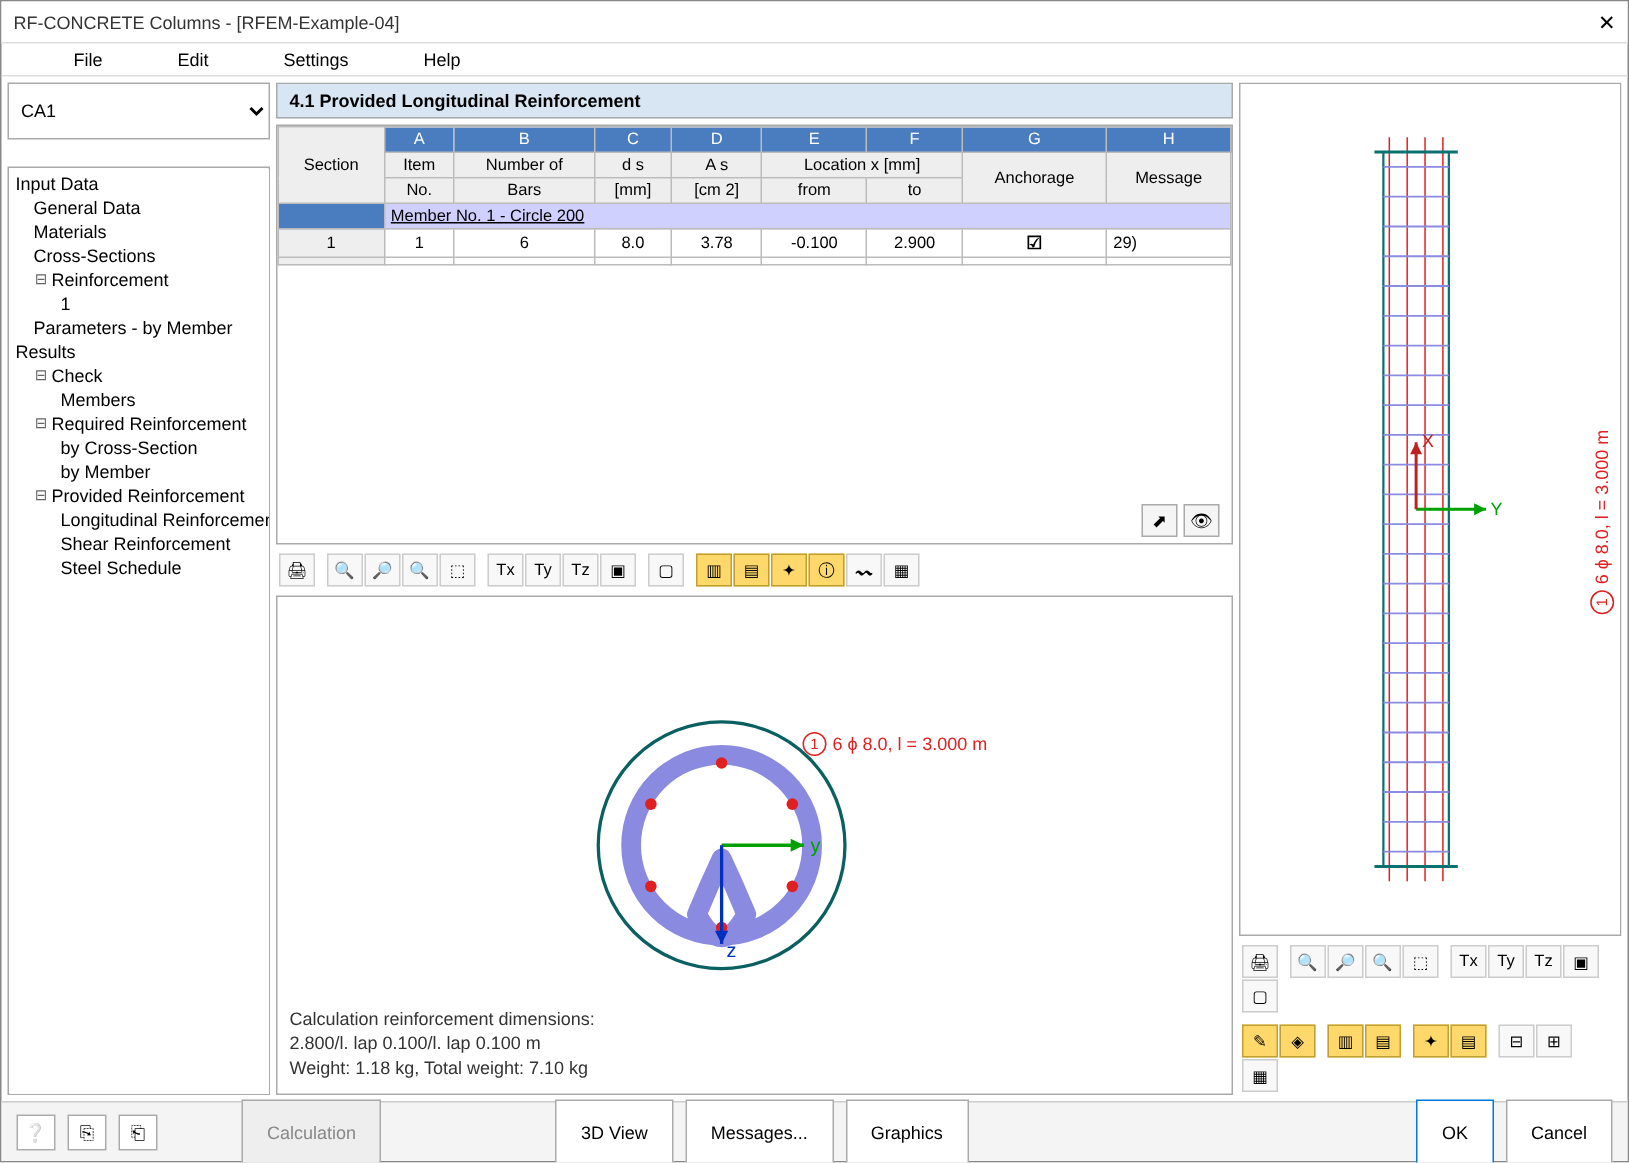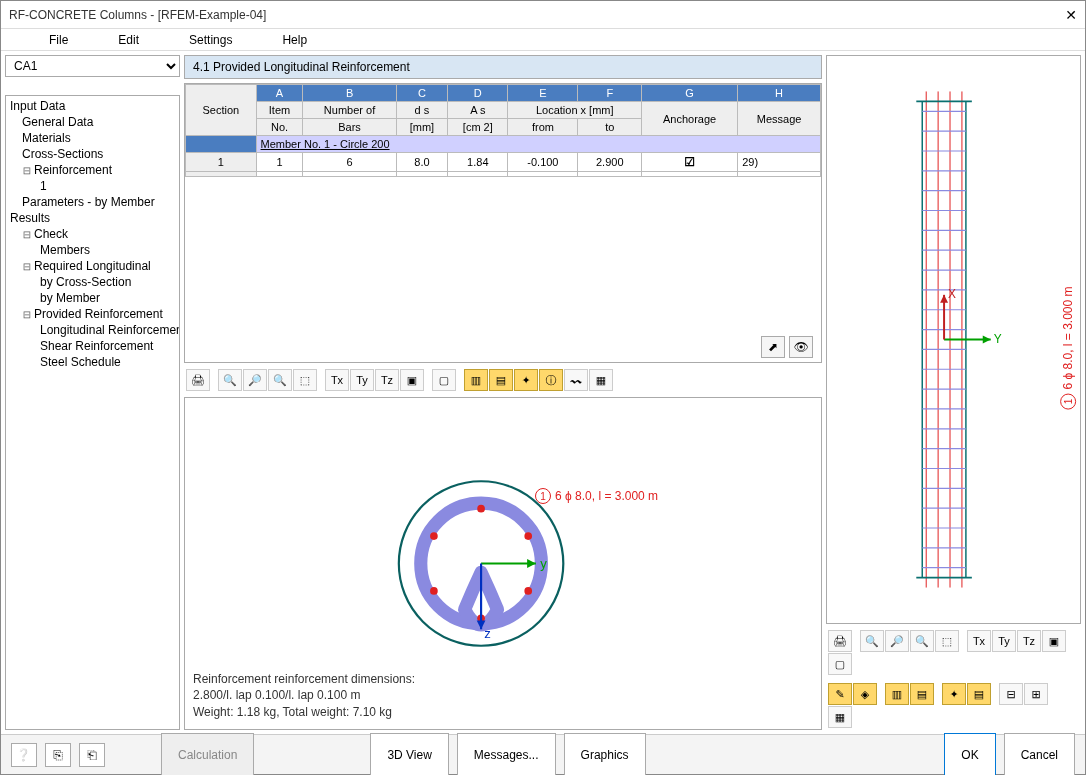--- a/index.html
+++ b/index.html
@@ -5,29 +5,29 @@
 * { box-sizing: border-box; margin: 0; padding: 0; font-family: "Segoe UI", Tahoma, sans-serif; font-size: 12px; }
 body { background: #f0f0f0; width: 1086px; height: 775px; overflow: hidden; }
 .window { width: 1086px; height: 775px; background: #fff; border: 1px solid #888; display: flex; flex-direction: column; }
 .titlebar { background: #fff; height: 28px; display: flex; align-items: center; justify-content: space-between; padding: 0 8px; border-bottom: 1px solid #ddd; }
 .titlebar .title { font-size: 12px; color: #333; }
 .titlebar .close { font-size: 14px; cursor: pointer; }
 .menubar { height: 22px; display: flex; align-items: center; padding: 0 8px; border-bottom: 1px solid #ddd; gap: 2px; }
 .menubar .menuitem { padding: 2px 8px; cursor: pointer; margin-left: 32px; }
 .content { flex: 1; display: flex; padding: 4px; gap: 4px; overflow: hidden; }
 .leftpane { width: 175px; display: flex; flex-direction: column; gap: 2px; }
-.dropdown { width: 100%; height: 22px; border: 1px solid #aaa; background: #fff; padding: 0 4px; }
+.dropdown { width: 100%; height: 38px; border: 1px solid #aaa; background: #fff; padding: 0 4px; }
 .tree { flex: 1; border: 1px solid #aaa; background: #fff; overflow: auto; padding: 2px; margin-top: 16px; }
 .tree-node { padding: 1px 2px; white-space: nowrap; cursor: pointer; display: flex; align-items: center; gap: 2px; }
 .tree-node.child1 { padding-left: 14px; }
 .tree-node.child2 { padding-left: 32px; }
 .expander { display: inline-block; width: 10px; text-align: center; color: #666; font-size: 10px; }
 .mainpane { flex: 1; display: flex; gap: 4px; overflow: hidden; }
 .centerpane { flex: 1; display: flex; flex-direction: column; gap: 4px; }
-.panelheader { background: #d8e6f3; padding: 4px 8px; font-weight: normal; border: 1px solid #aaa; }
+.panelheader { background: #d8e6f3; padding: 4px 8px; font-weight: bold; border: 1px solid #aaa; }
 .tablewrap { border: 1px solid #aaa; background: #fff; height: 280px; position: relative; }
 table.grid { border-collapse: collapse; width: 100%; }
 table.grid th, table.grid td { border: 1px solid #bbb; padding: 2px 4px; text-align: center; font-size: 11px; }
 table.grid th { background: #eee; font-weight: normal; }
 table.grid th.colletter { background: #4a7dc0; color: #fff; }
 table.grid td.rowhead { background: #eee; }
 table.grid td.grouprow { background: #d0d0ff; text-align: left; font-size: 11px; text-decoration: underline; }
 .tabletools { position: absolute; bottom: 4px; right: 8px; display: flex; gap: 4px; }
 .tabletools .btn { width: 24px; height: 22px; border: 1px solid #aaa; background: #f5f5f5; cursor: pointer; display: flex; align-items: center; justify-content: center; }
 .toolbar { display: flex; gap: 1px; padding: 2px; flex-wrap: wrap; align-items: center; }
@@ -81,21 +81,21 @@
         <div class="tree-node child2">1</div>
         <div class="tree-node child1">Parameters - by Member</div>
         <div class="tree-node">Results</div>
         <div class="tree-node child1">
             <span class="expander">⊟</span>
             <span>Check</span>
           </div>
         <div class="tree-node child2">Members</div>
         <div class="tree-node child1">
             <span class="expander">⊟</span>
-            <span>Required Longitudinal</span>
+            <span>Required Reinforcement</span>
           </div>
         <div class="tree-node child2">by Cross-Section</div>
         <div class="tree-node child2">by Member</div>
         <div class="tree-node child1">
             <span class="expander">⊟</span>
             <span>Provided Reinforcement</span>
           </div>
         <div class="tree-node child2">Longitudinal Reinforcement</div>
         <div class="tree-node child2">Shear Reinforcement</div>
         <div class="tree-node child2">Steel Schedule</div>
@@ -137,21 +137,21 @@
             </tr>
             <tr>
               <td class="rowhead" style="background:#4a7dc0"></td>
               <td class="grouprow" colspan="8">Member No. 1 - Circle 200</td>
             </tr>
             <tr>
               <td class="rowhead">1</td>
               <td>1</td>
               <td>6</td>
               <td>8.0</td>
-              <td>1.84</td>
+              <td>3.78</td>
               <td>-0.100</td>
               <td>2.900</td>
               <td><span class="checkmark">☑</span></td>
               <td style="text-align:left">29)</td>
             </tr>
             <tr>
                   <td class="rowhead"></td>
                   <td></td>
                   <td></td>
                   <td></td>
@@ -206,21 +206,21 @@
             <text x="324" y="154" fill="#00a000" font-size="10">y</text>
             <line x1="270" y1="150" x2="270" y2="210" stroke="#0030c0" stroke-width="2"></line>
             <polygon points="270,210 266,202 274,202" fill="#0030c0"></polygon>
             <text x="273" y="218" fill="#0030c0" font-size="10">z</text>
           </svg>
           <div class="label1">
             <span class="circlenum">1</span>
             <span>6 ϕ 8.0, l = 3.000 m</span>
           </div>
           <div class="dimtext">
-            <div>Reinforcement reinforcement dimensions:</div>
+            <div>Calculation reinforcement dimensions:</div>
             <div>2.800/l. lap 0.100/l. lap 0.100 m</div>
             <div>Weight: 1.18 kg, Total weight: 7.10 kg</div>
           </div>
         </div>
       </div>
       <div class="rightpane">
         <div class="elevview">
           <svg class="svgfull" viewBox="0 0 255 560">
             <line x1="100" y1="30" x2="100" y2="530" stroke="#e02020" stroke-width="1"></line>
             <line x1="112" y1="30" x2="112" y2="530" stroke="#e02020" stroke-width="1"></line>

